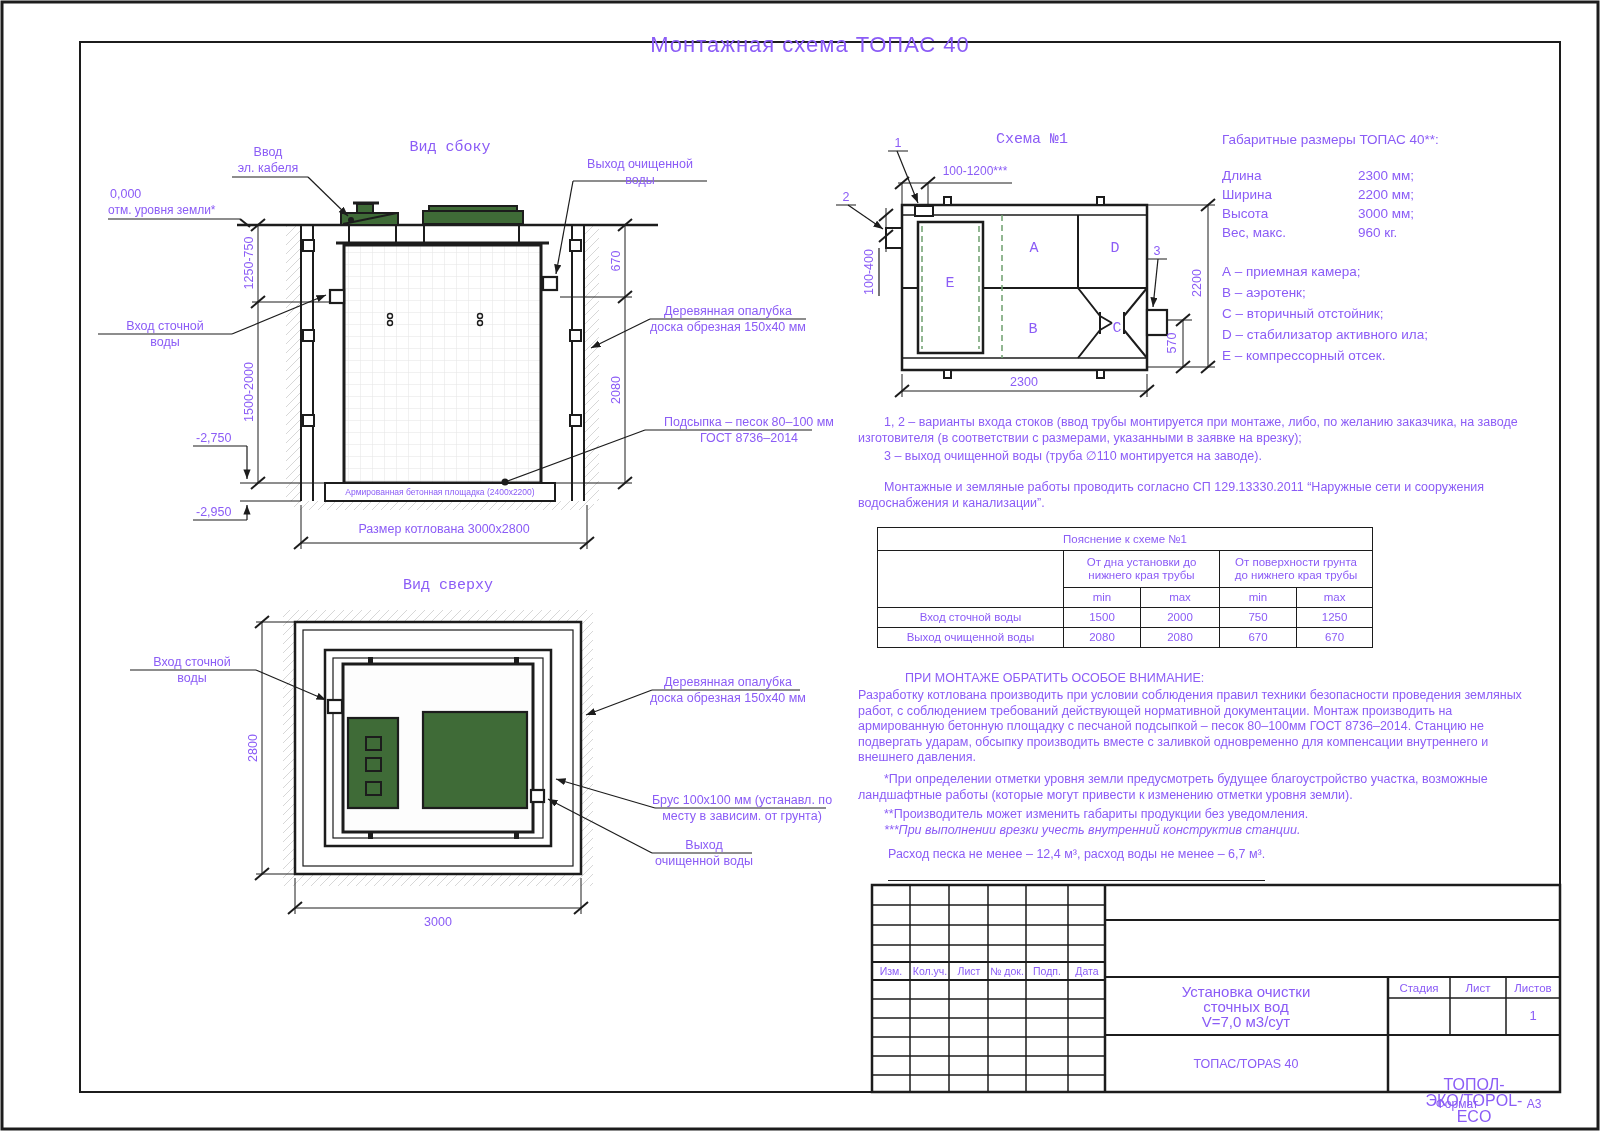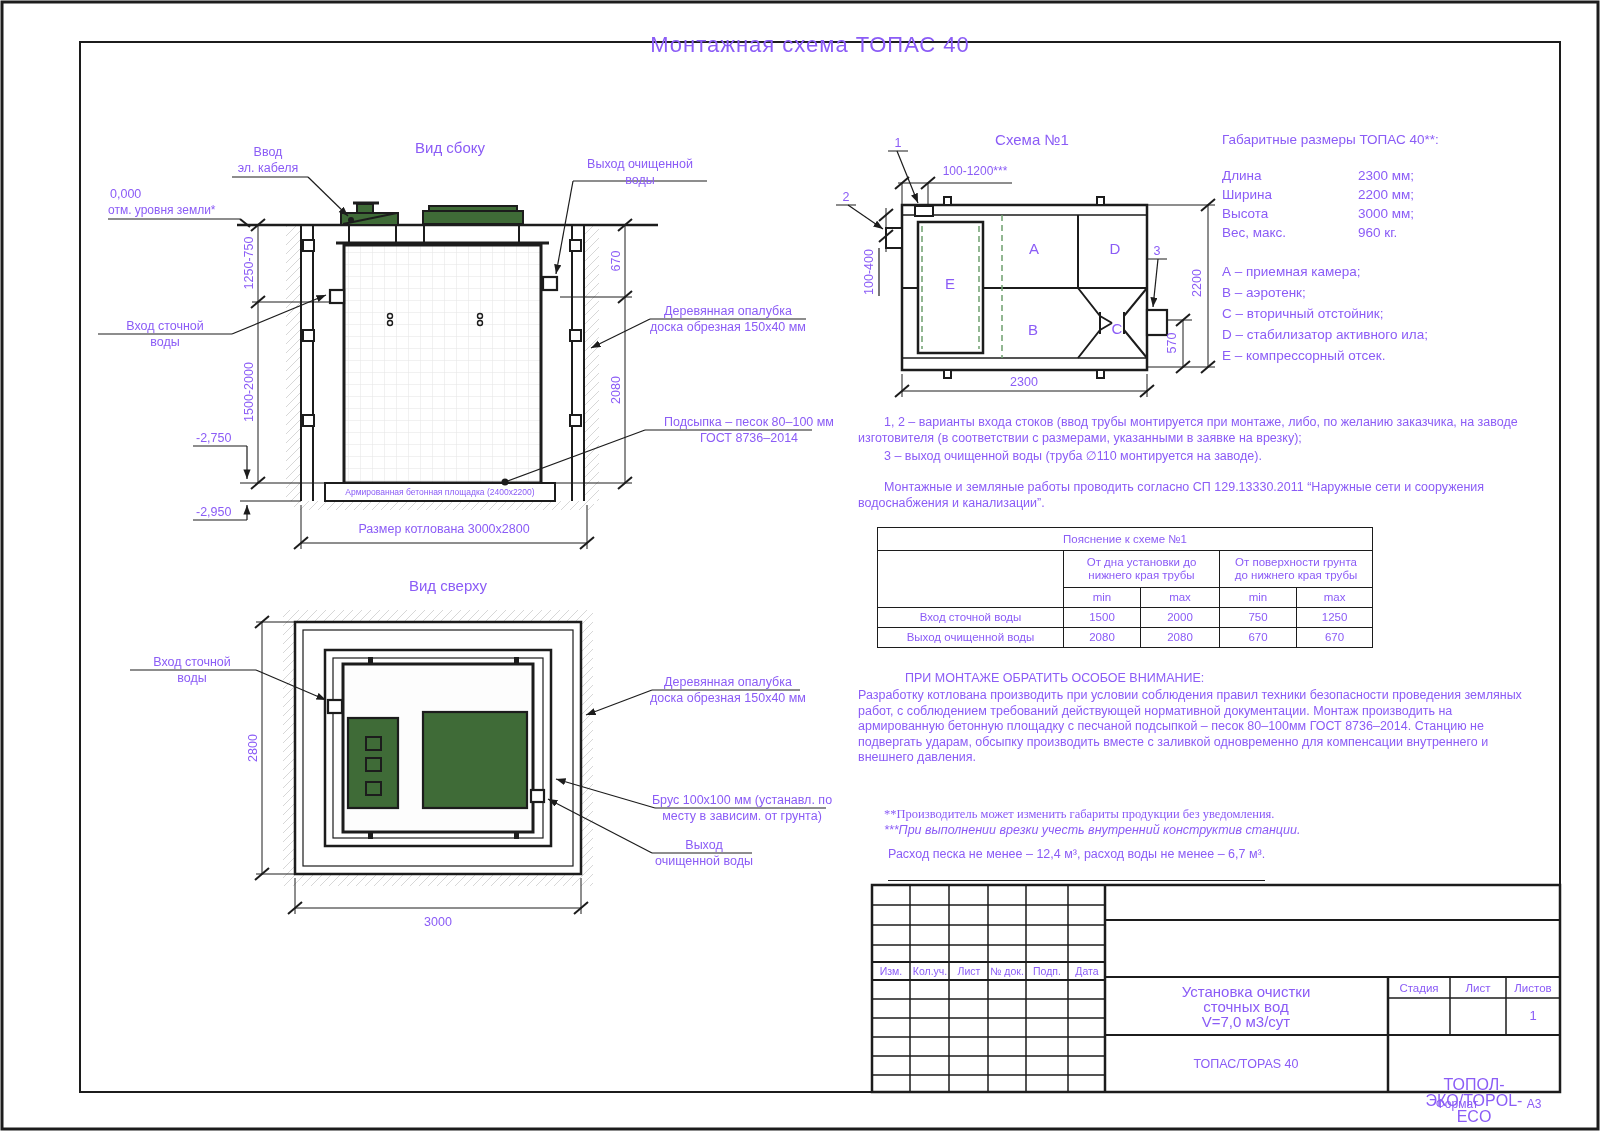--- a/index.html
+++ b/index.html
@@ -4,21 +4,21 @@
 <style>
   html,body{margin:0;padding:0;background:#888;}
   #canvas{position:relative;width:1600px;height:1131px;background:#ffffff;overflow:hidden;
           font-family:"Liberation Sans","DejaVu Sans",sans-serif;color:#8b5cf6;}
   #linework{position:absolute;left:0;top:0;z-index:0;}
   .lbl{position:absolute;z-index:2;white-space:pre-line;line-height:16px;font-size:12.5px;}
   .cxy{transform:translate(-50%,-50%);text-align:center;}
   .cx{transform:translateX(-50%);text-align:center;}
   .vdim{position:absolute;z-index:2;white-space:nowrap;font-size:12.5px;
         transform:translate(-50%,-50%) rotate(-90deg);}
-  .sec-title{font-size:15px;}
+  .sec-title{font-size:15px;font-family:Liberation Mono, monospace;}
   .main-title{position:absolute;z-index:2;font-size:22px;letter-spacing:1px;}
   .small{font-size:8.5px;line-height:9px;}
   .gab{font-size:13.5px;line-height:20px;}
   .note{position:absolute;z-index:2;font-size:12.5px;line-height:16px;text-align:left;}
   .ind{text-indent:26px;}
   .xtable{position:absolute;z-index:2;border-collapse:collapse;table-layout:fixed;font-size:11.5px;}
   .xtable td{border:1.5px solid #1c1c1c;text-align:center;vertical-align:middle;padding:0;
              white-space:pre-line;line-height:13px;}
   .tb-lbl{position:absolute;z-index:2;font-size:10.5px;}
   .underl{border-bottom:1.4px solid #1c1c1c;padding-bottom:18px;}
@@ -320,21 +320,22 @@
     <td>2080</td>
     <td>2080</td>
     <td>670</td>
     <td>670</td>
   </tr>
 </tbody>
     </table>
 
 <div class="note" style="left:905px;top:670px;">ПРИ МОНТАЖЕ ОБРАТИТЬ ОСОБОЕ ВНИМАНИЕ:</div>
 <div class="note" style="left:858px;top:688px;width:676px;line-height:15.5px;">Разработку котлована производить при условии соблюдения правил техники безопасности проведения земляных работ, с соблюдением требований действующей нормативной документации.  Монтаж производить на армированную бетонную площадку с песчаной подсыпкой – песок 80–100мм ГОСТ 8736–2014. Станцию не подвергать ударам, обсыпку производить вместе с заливкой одновременно для компенсации внутреннего и внешнего давления.</div>
-<div class="note" style="left:884px;top:806px;width:650px;font-family:Liberation Serif, serif;">**Производитель может изменить габариты продукции без уведомления.</div>
+<div class="note ind" style="left:858px;top:772px;width:676px;line-height:15.5px;">*При определении отметки уровня земли предусмотреть будущее благоустройство участка, возможные ландшафтные работы (которые могут привести к изменению отметки уровня земли).</div>
+<div class="note" style="left:884px;top:806px;width:650px;">**Производитель может изменить габариты продукции без уведомления.</div>
 <div class="note" style="left:884px;top:822px;width:650px;font-style:italic;">***При выполнении врезки учесть внутренний конструктив станции.</div>
 <div class="note underl" style="left:888px;top:846px;">Расход песка не менее – 12,4 м³, расход воды не менее – 6,7 м³.</div>
 
 <div class="tb-lbl cxy" style="left:891px;top:971px;">Изм.</div>
 <div class="tb-lbl cxy" style="left:930px;top:971px;">Кол.уч.</div>
 <div class="tb-lbl cxy" style="left:969px;top:971px;">Лист</div>
 <div class="tb-lbl cxy" style="left:1007px;top:971px;">№ док.</div>
 <div class="tb-lbl cxy" style="left:1047px;top:971px;">Подп.</div>
 <div class="tb-lbl cxy" style="left:1087px;top:971px;">Дата</div>
 <div class="lbl cxy" style="left:1246px;top:1006px;font-size:15px;line-height:15px;">Установка очистки

